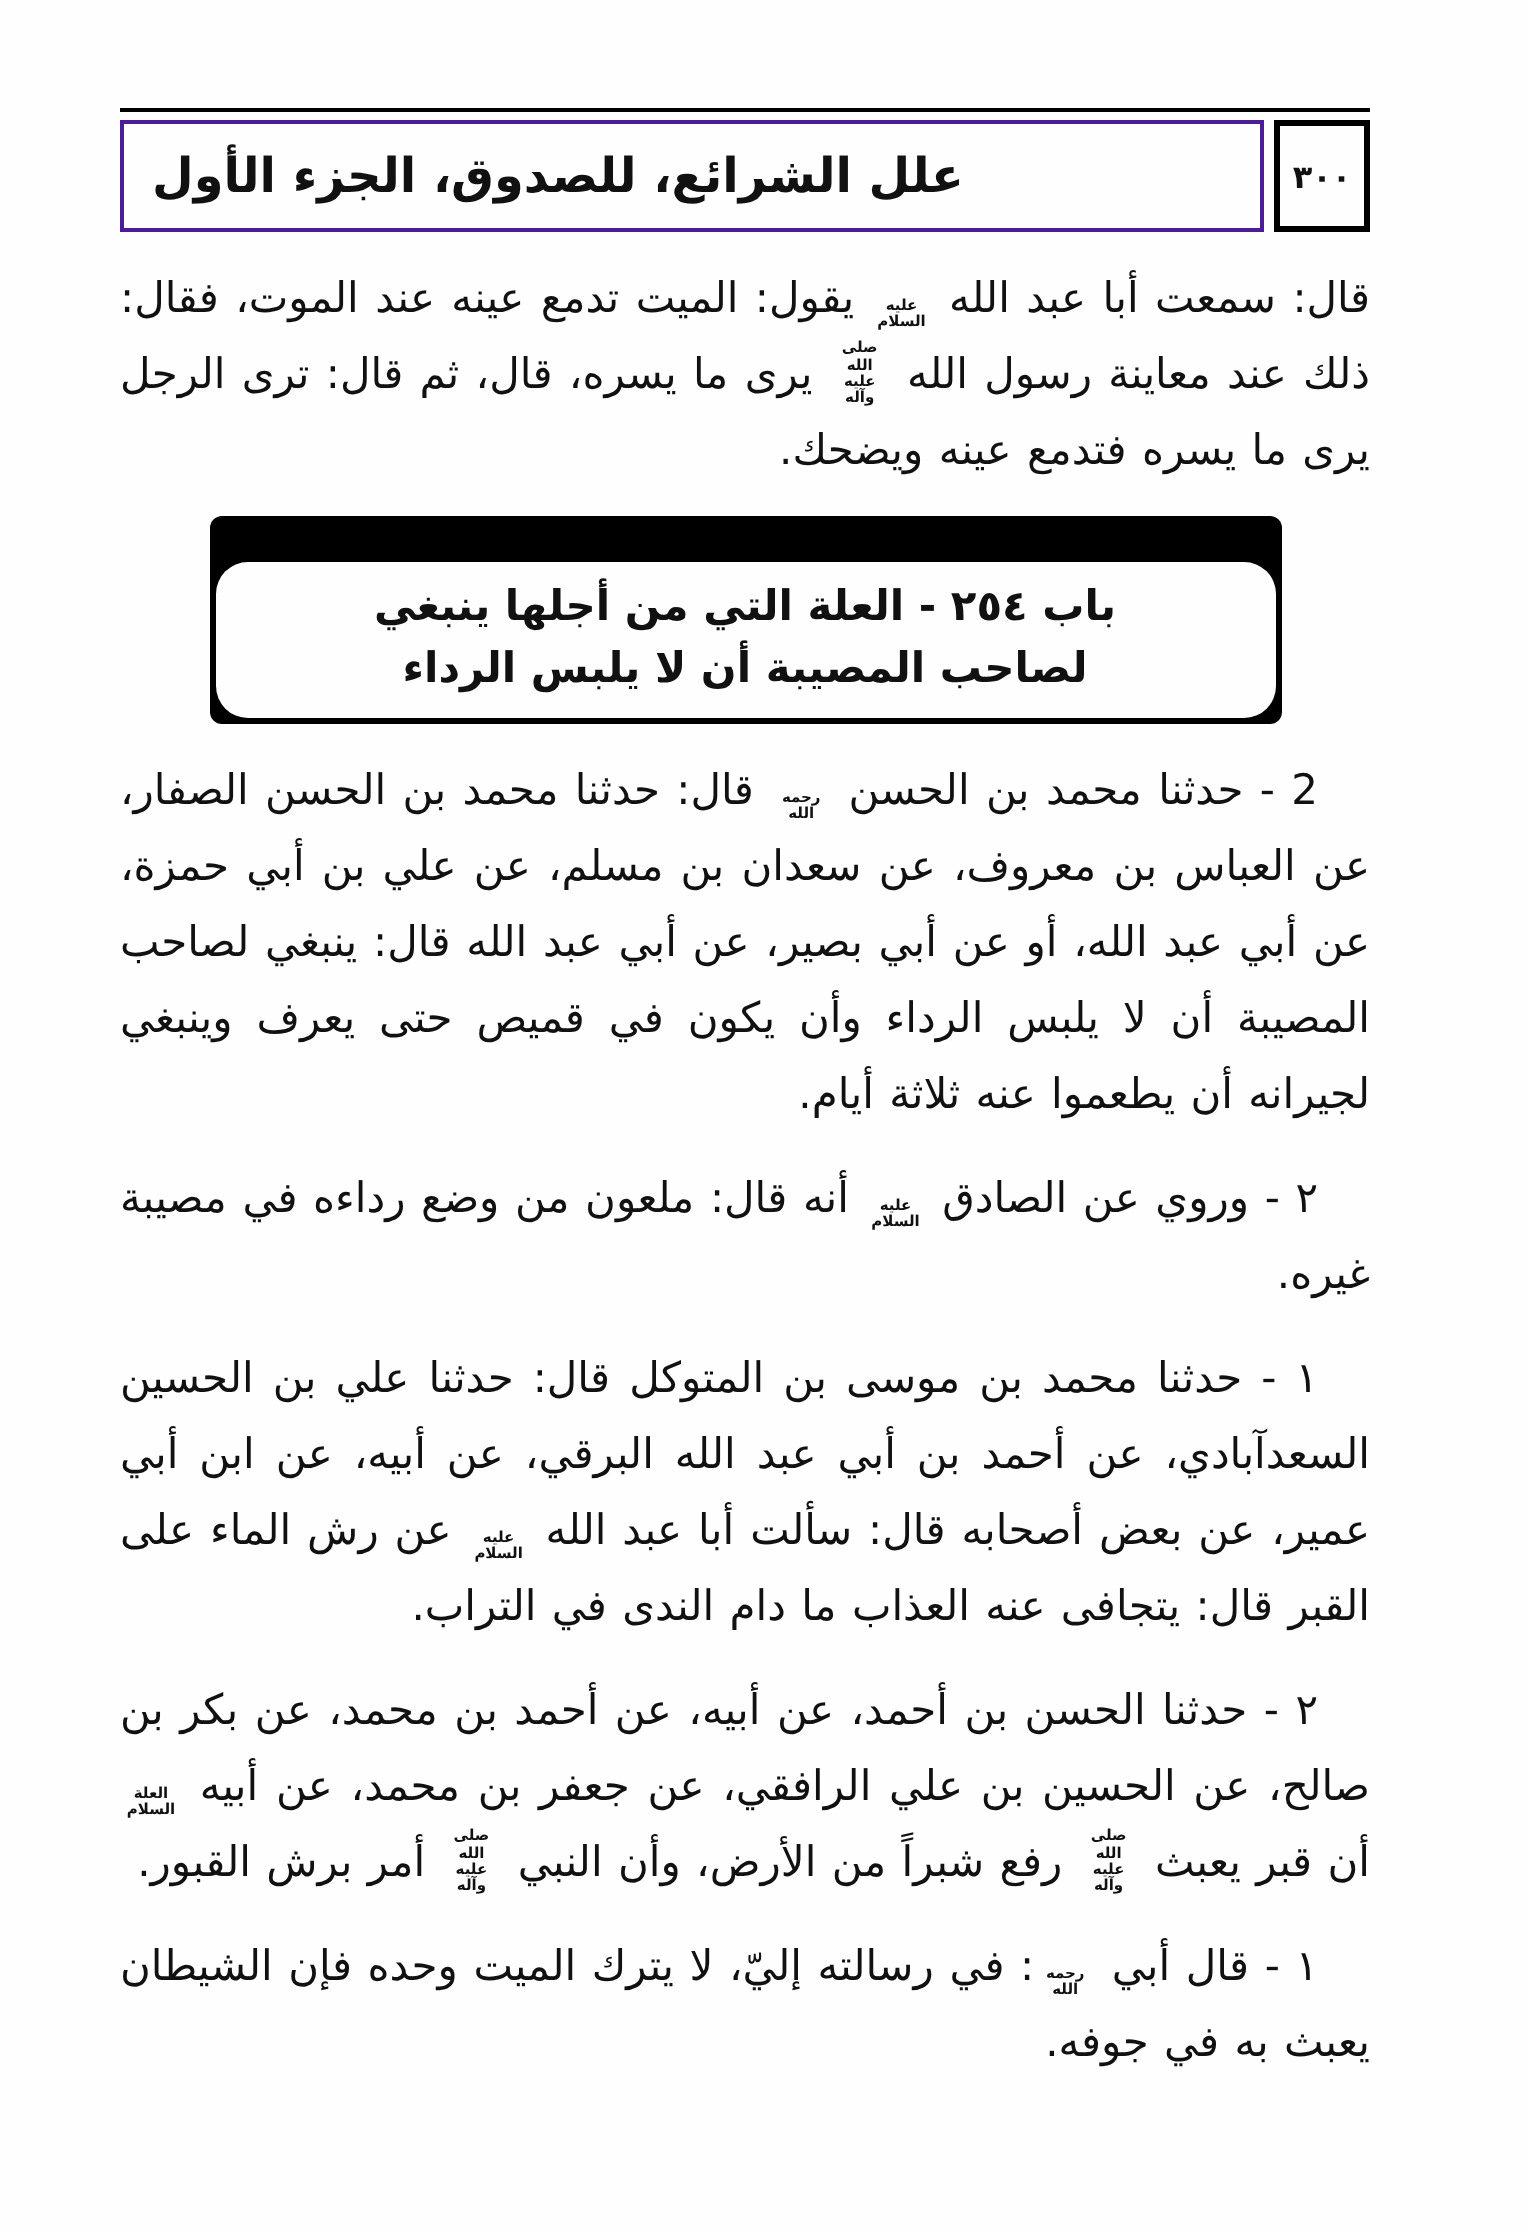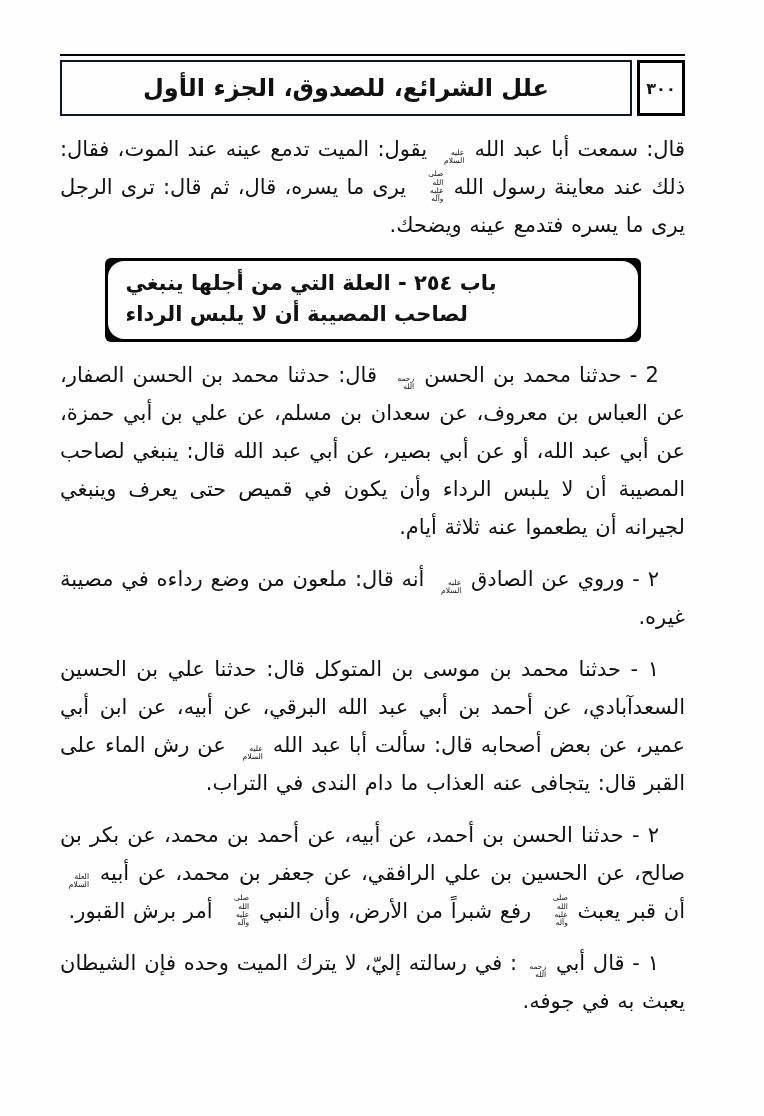--- a/index.html
+++ b/index.html
@@ -26,24 +26,24 @@
     height:56px;
   }
   .header-row::before{
     content:"";
     position:absolute;
     left:0;right:0;top:-6px;
     border-top:2px solid #000;
   }
   .title-box{
     flex:1;
-    border:2px solid #0f172a;
+    border:2px solid #4c1d95;
     display:flex;
     align-items:center;
-    justify-content:center;
+    justify-content:flex-start;
     padding:0 14px;
     box-sizing:border-box;
   }
   .title-box .title{
     direction:rtl;
     font-size:24px;
     font-weight:bold;
     white-space:nowrap;
     letter-spacing:0.5px;
   }
@@ -68,39 +68,41 @@
     line-height:38px;
     text-align:justify;
     word-spacing:1px;
   }
   .para.indent{ text-indent:26px; }
   .hon{
     display:inline-block;
     width:27px;
     font-size:7.5px;
     line-height:1.1;
+    text-align:center;
     vertical-align:-7px;
     margin:0 2px;
-    font-weight:normal;
+    font-weight:bold;
     text-indent:0;
   }
   
   .bab{
     width:536px;
     margin:10px auto;
     background:#000;
     border-radius:6px;
     padding:3px;
     box-sizing:border-box;
   }
   .bab-inner{
     background:#fefefe;
     border-radius:16px;
     padding:7px 18px 9px;
-    text-align:left;
+    text-align:center;
+    margin-top:20px;
   }
   .bab-line{
     font-size:21px;
     font-weight:bold;
     line-height:31px;
     white-space:nowrap;
   }
 </style>
 </head>
 <body>

